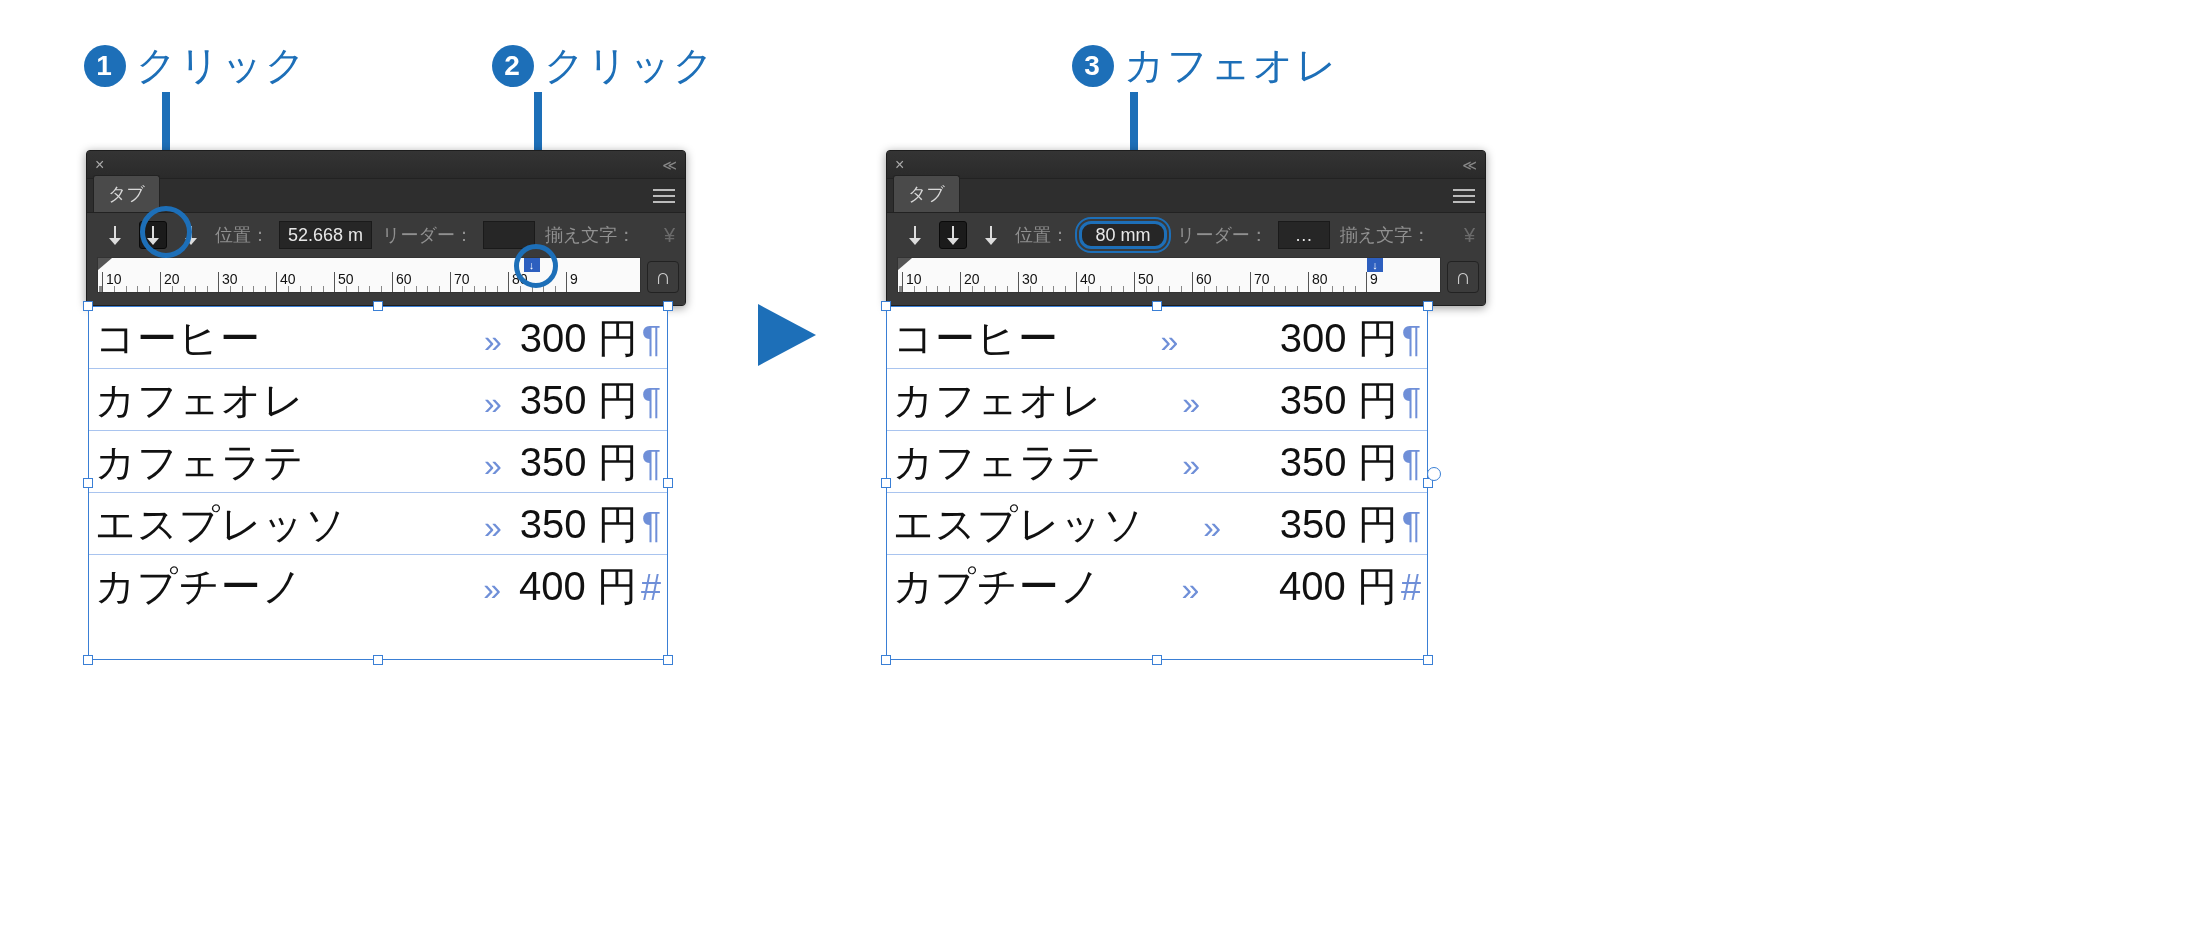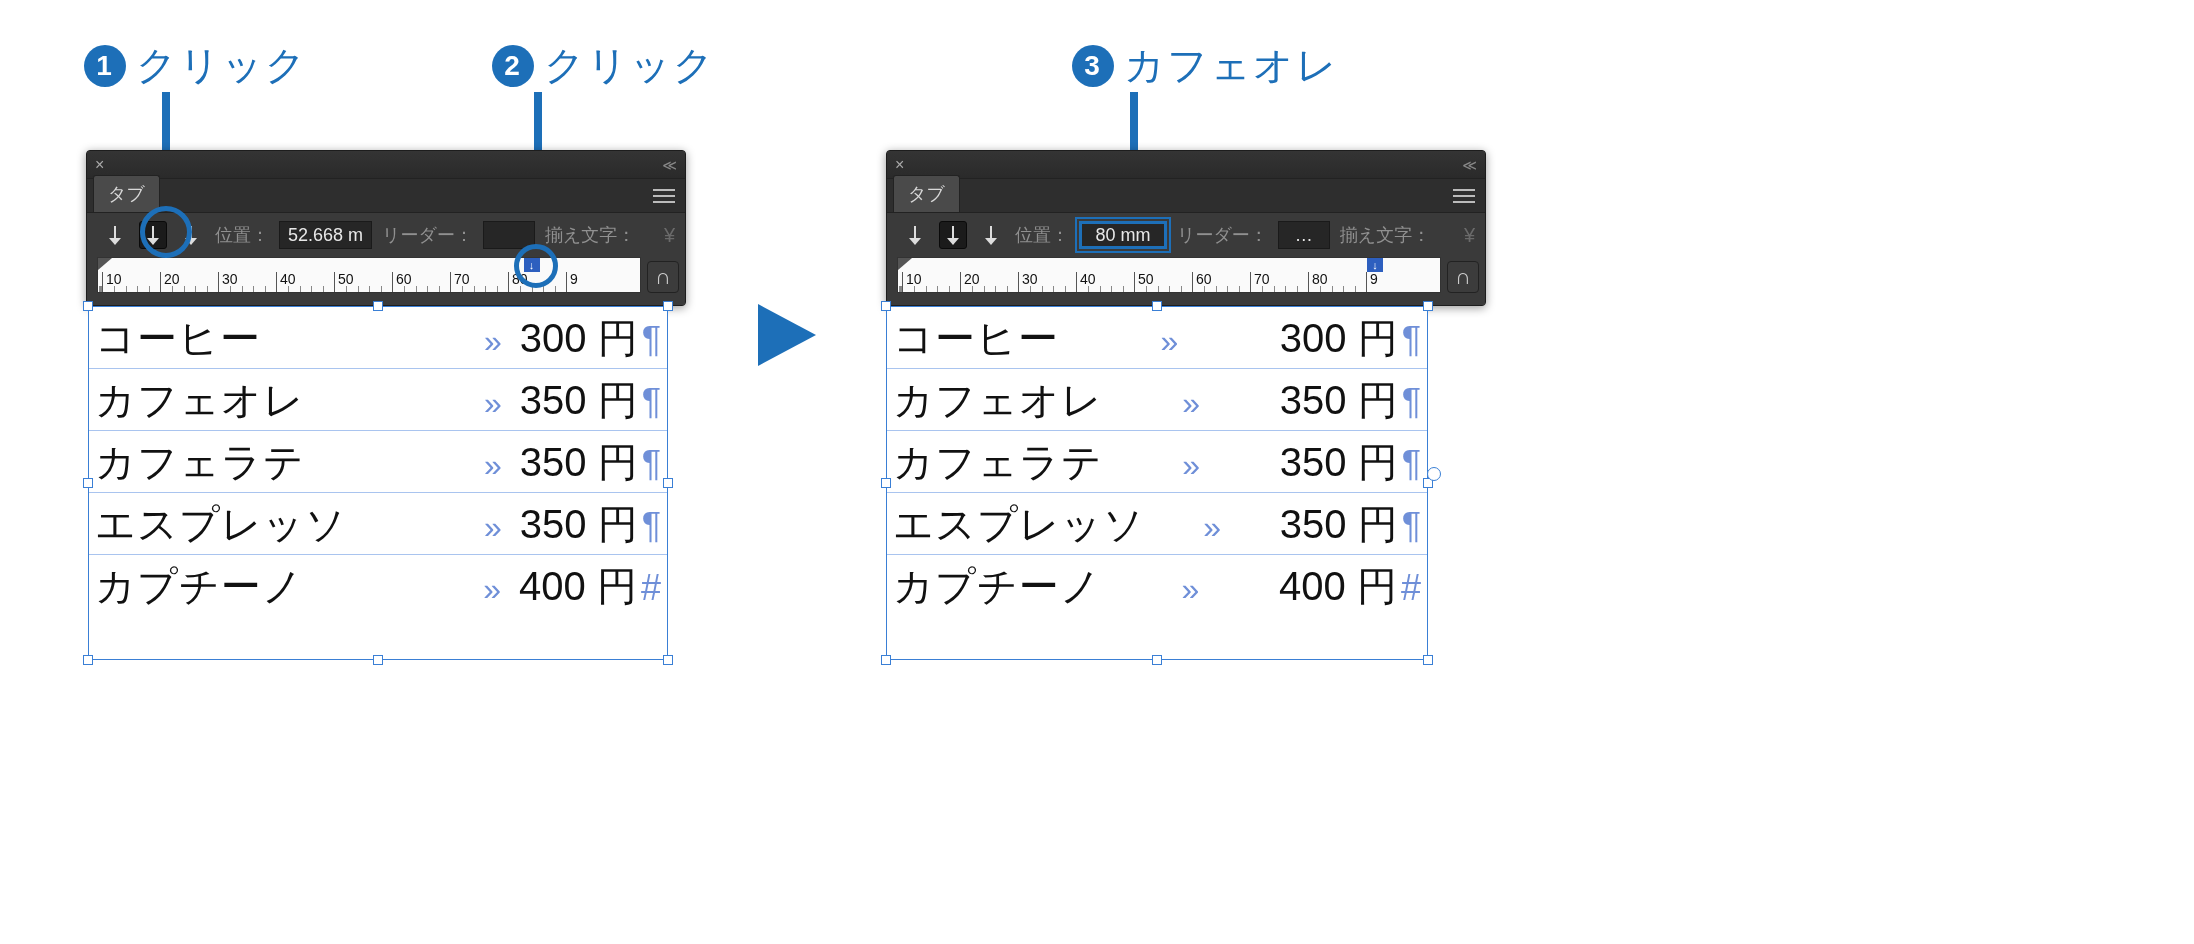--- a/index.html
+++ b/index.html
@@ -114,21 +114,21 @@
     font-size:18px;
     padding:3px 8px;
     min-width:88px;
     height:28px;
     display:flex;align-items:center;justify-content:center;
   }
   .inp.highlight{
     border:3px solid var(--callout-blue);
     outline:2px solid var(--callout-blue);
     outline-offset:2px;
-    border-radius:0;
+    border-radius:12px;
   }
   .trail-sym{color:#6a6a6a;font-size:20px;margin-left:auto;}
 
   
   .panel .ruler-wrap{
     position:relative;
     height:48px;
     background:var(--panel-dark-2);
     padding:0 44px 6px 10px;
   }

